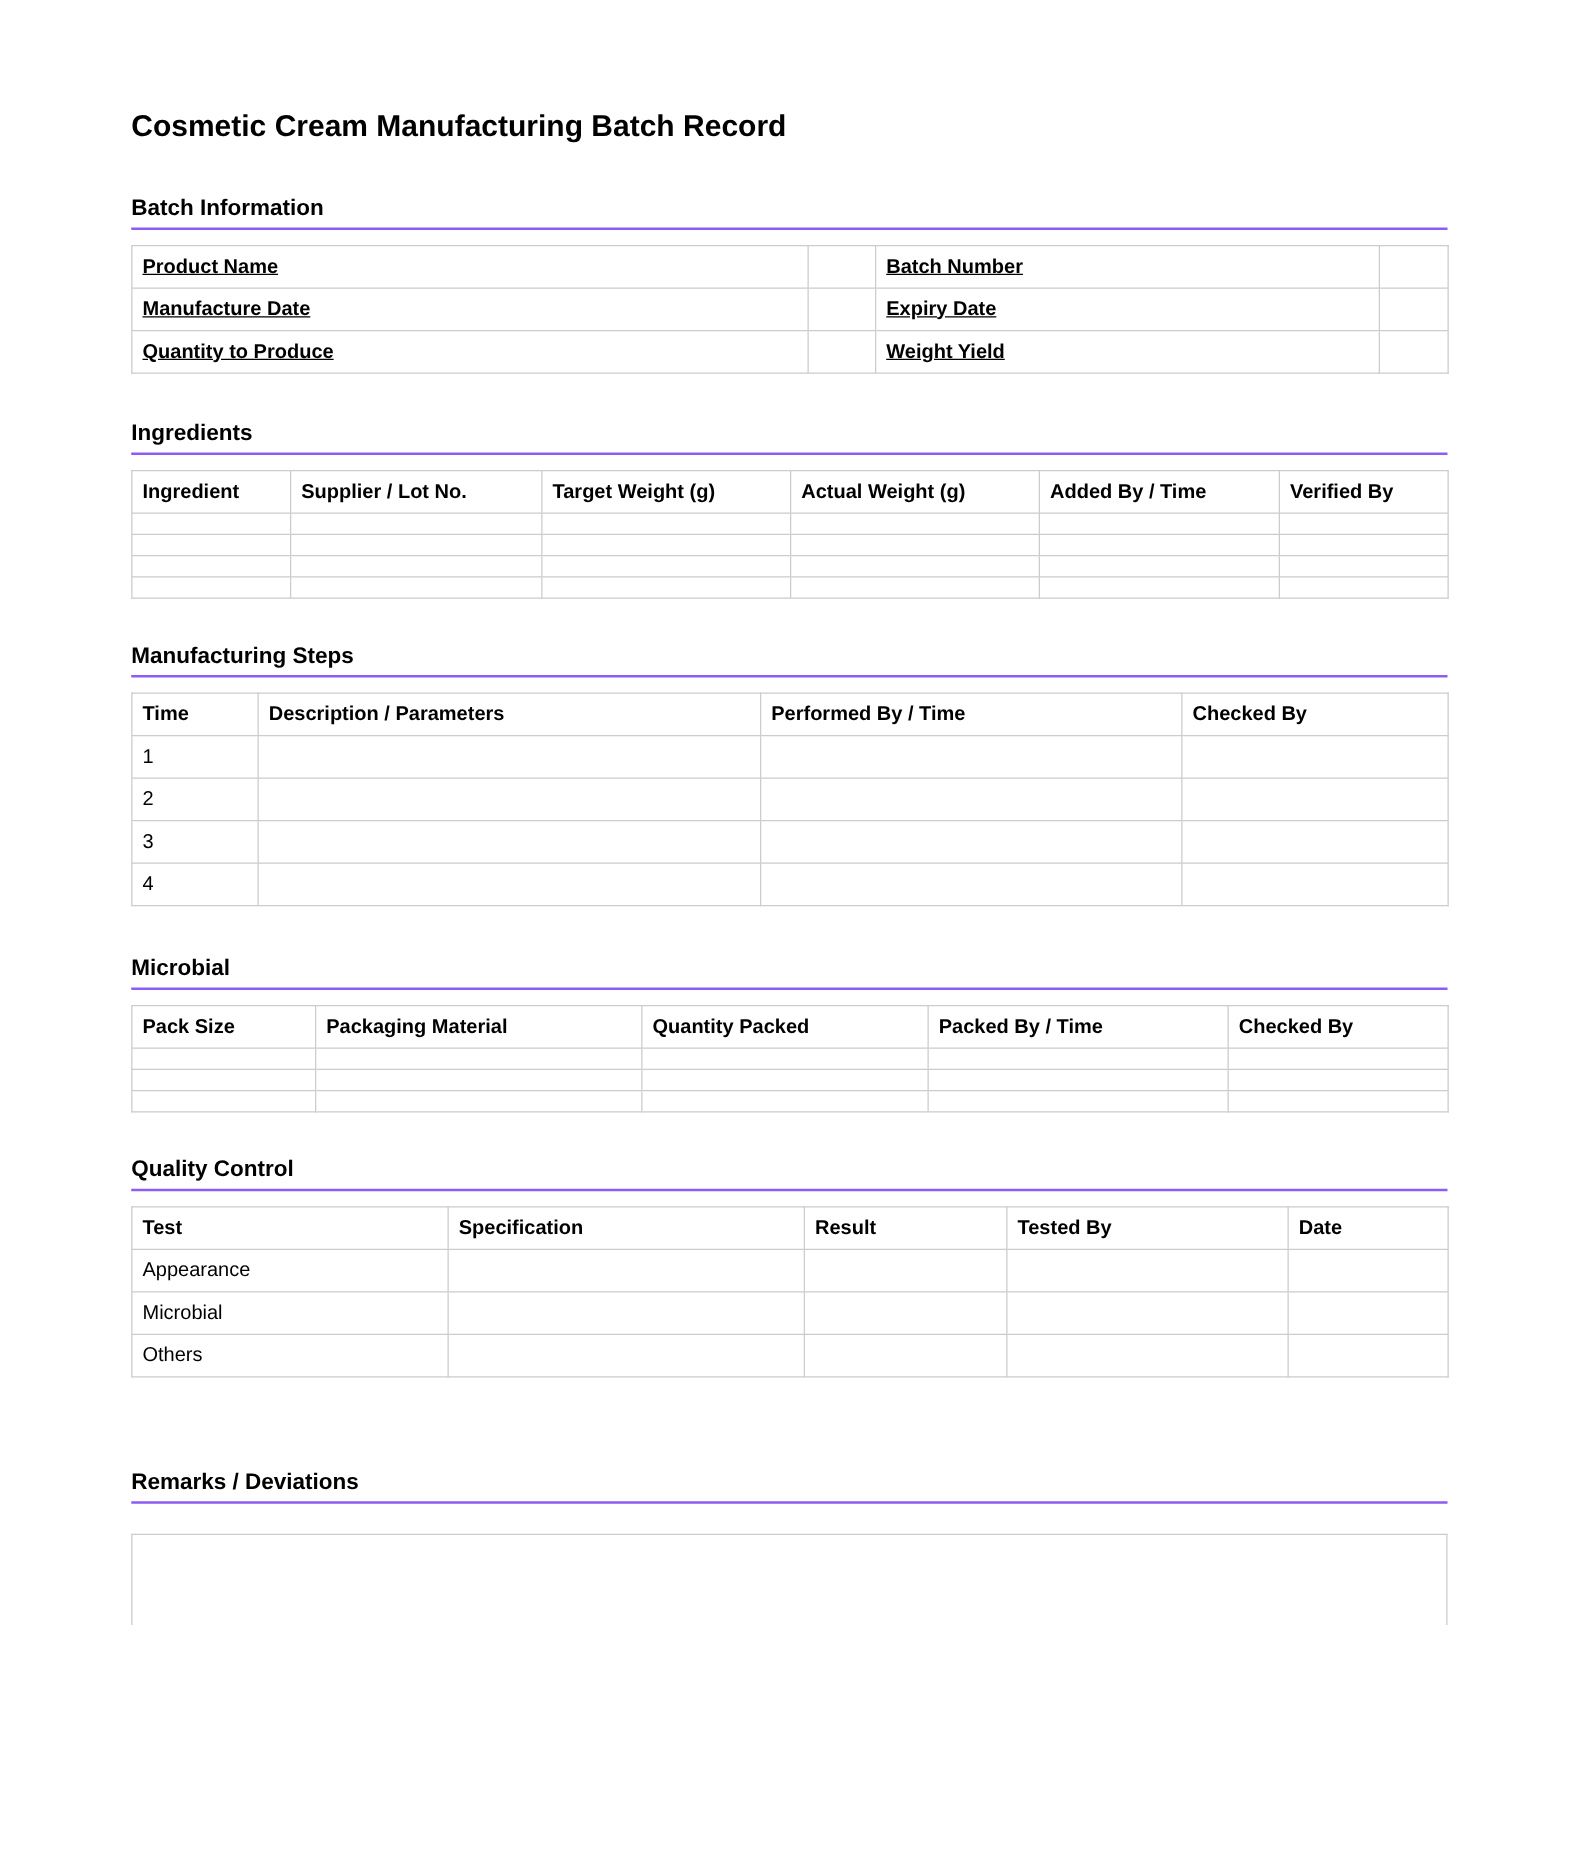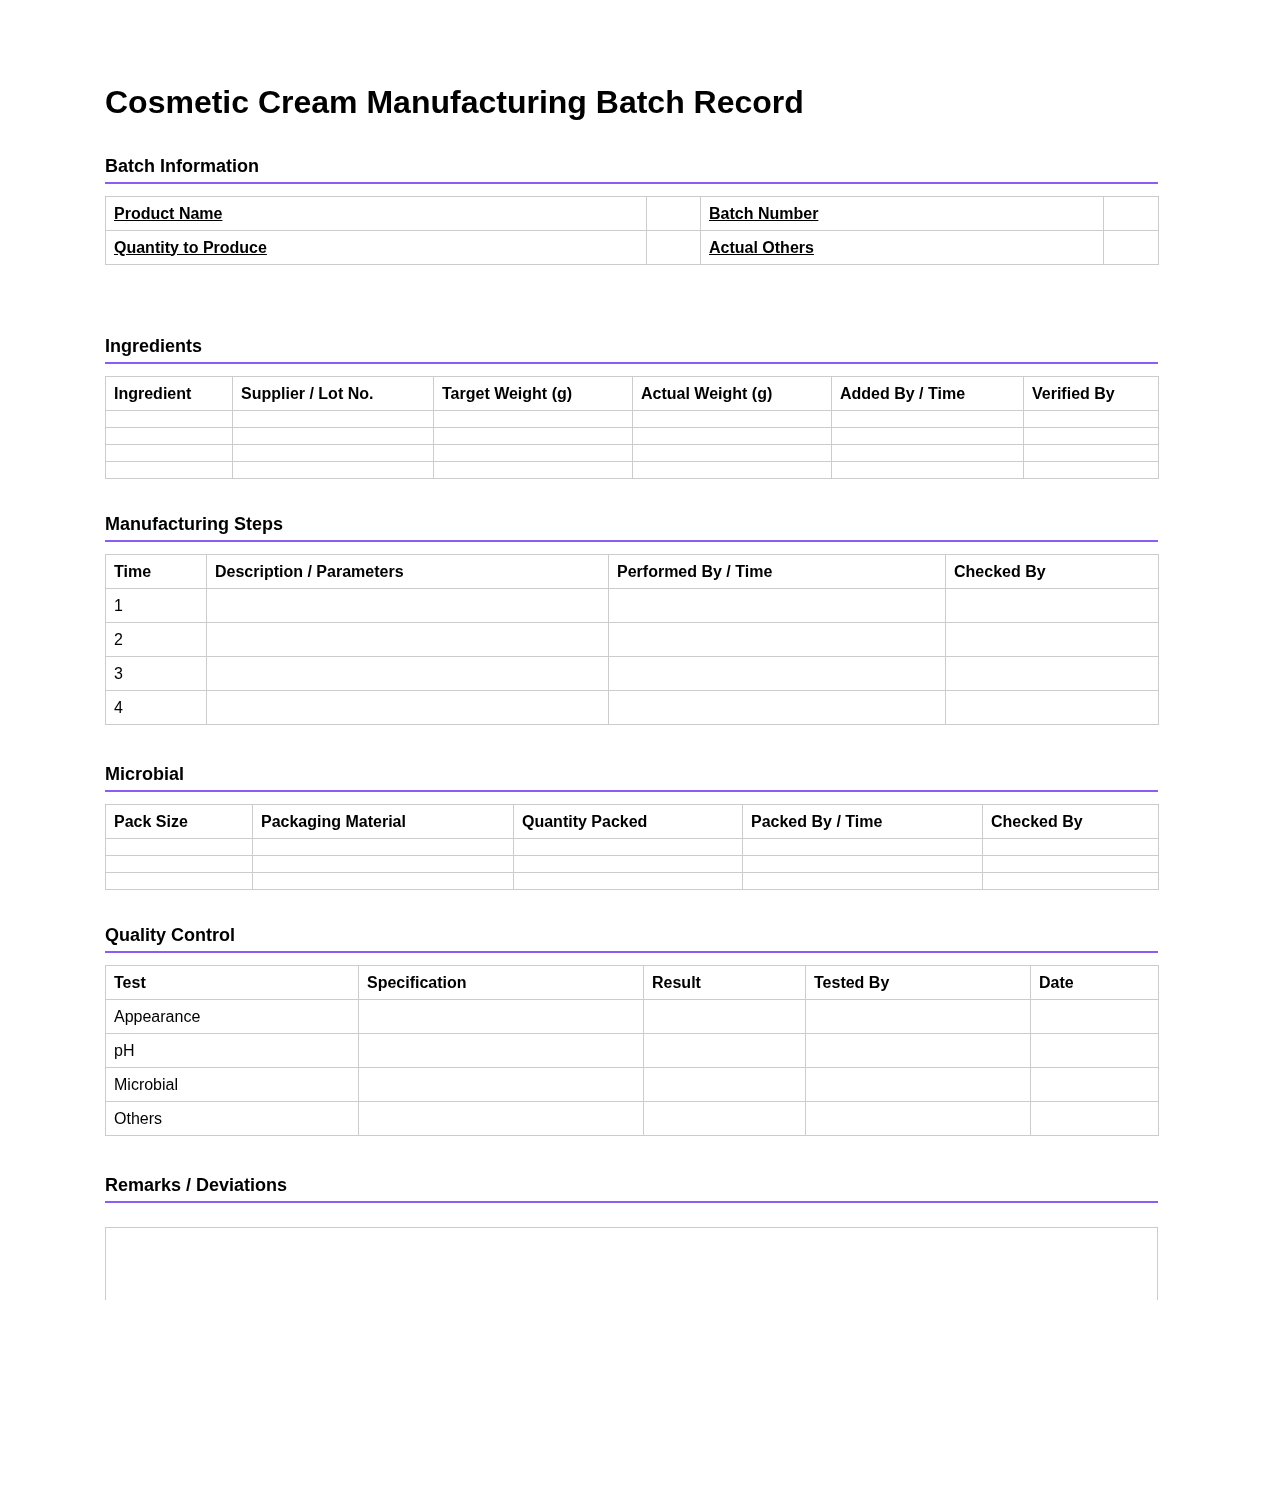--- a/index.html
+++ b/index.html
@@ -3,21 +3,21 @@
   <meta charset="utf-8">
   <style>
     html, body { margin: 0; padding: 0; background: #ffffff; }
     body {
       width: 1263px; height: 1500px; overflow: hidden; position: relative;
       font-family: "Liberation Sans", sans-serif; color: #000;
     }
     .page { position: absolute; left: 105px; top: 0; width: 1053px; }
     h1 {
       position: absolute; top: 82px; left: 0; margin: 0;
-      font-size: 32px; font-weight: bold; line-height: 40px; white-space: nowrap; text-align: center;
+      font-size: 24px; font-weight: bold; line-height: 40px; white-space: nowrap; text-align: center;
     }
     .section { position: absolute; left: 0; width: 1053px; }
     .section h2 {
       margin: 0; font-size: 18px; font-weight: bold; line-height: 22px;
       padding-bottom: 5px; border-bottom: 2px solid #8b5cf6;
     }
     table {
       border-collapse: collapse; width: 1053px; table-layout: fixed;
       margin-top: 12px;
     }
@@ -51,23 +51,29 @@
           <col style="width:55px">
         </colgroup>
       <tbody>
           <tr>
         <td class="label">Product Name</td>
         <td></td>
         <td class="label">Batch Number</td>
         <td></td>
       </tr>
       <tr>
+        <td class="label">Manufacture Date</td>
+        <td></td>
+        <td class="label">Expiry Date</td>
+        <td></td>
+      </tr>
+      <tr>
         <td class="label">Quantity to Produce</td>
         <td></td>
-        <td class="label">Actual Others</td>
+        <td class="label">Weight Yield</td>
         <td></td>
       </tr>
     </tbody>
       </table>
   </div>
 
   <div class="section" style="top:335px;">
     <h2>Ingredients</h2>
     <table>
       <colgroup>
@@ -229,27 +235,20 @@
         <th>Date</th>
       </tr>
       <tr>
         <td>Appearance</td>
         <td></td>
         <td></td>
         <td></td>
         <td></td>
       </tr>
       <tr>
-        <td>pH</td>
-        <td></td>
-        <td></td>
-        <td></td>
-        <td></td>
-      </tr>
-      <tr>
         <td>Microbial</td>
         <td></td>
         <td></td>
         <td></td>
         <td></td>
       </tr>
       <tr>
         <td>Others</td>
         <td></td>
         <td></td>

